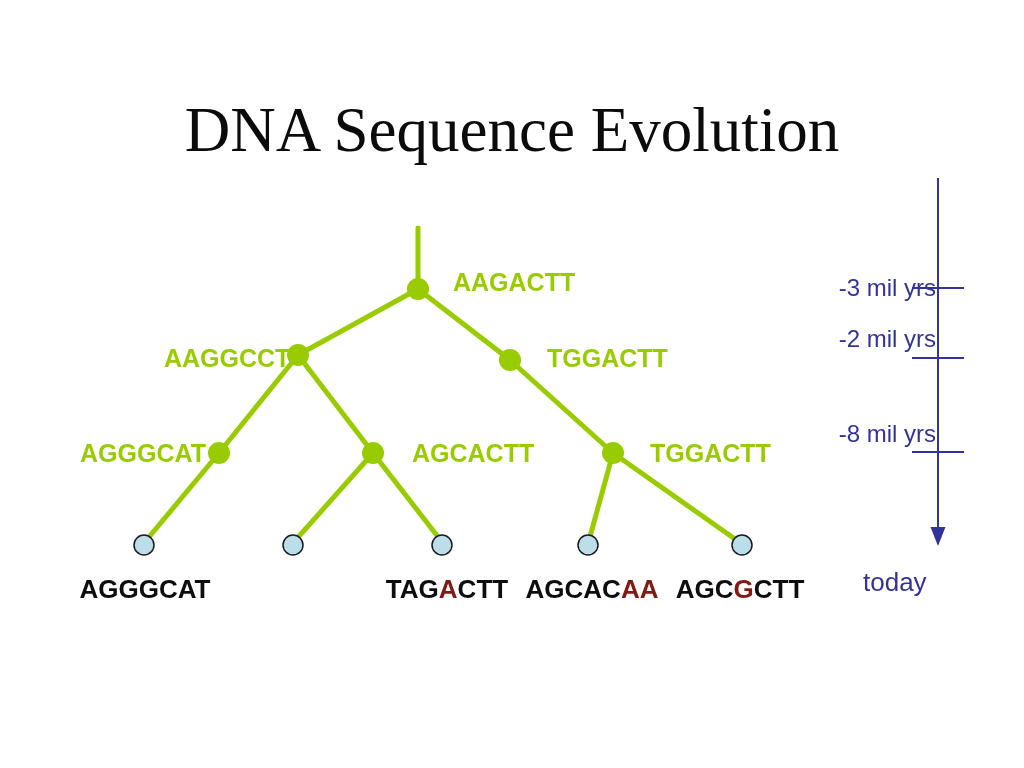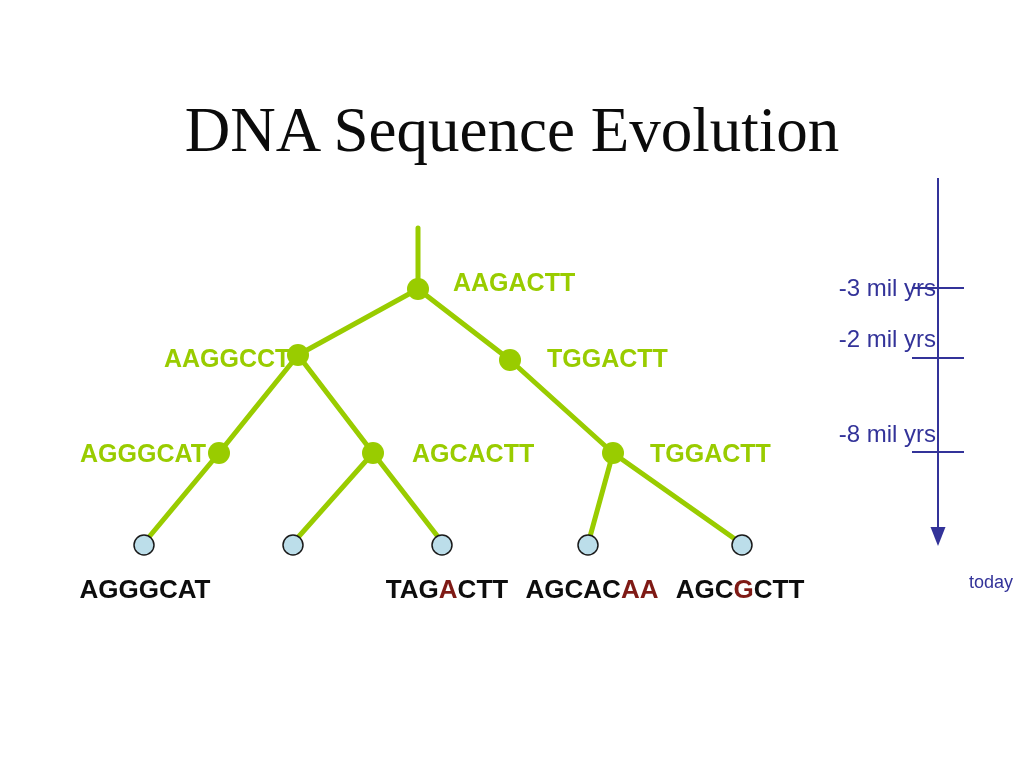--- a/index.html
+++ b/index.html
@@ -56,22 +56,22 @@
     text-align: right;
     font-size: 24px;
     line-height: 27px;
     color: var(--navy);
     white-space: nowrap;
   }
   .tl-today {
     position: absolute;
     left: 863px; top: 568px;
     width: 150px;
-    text-align: right;
-    font-size: 18px;
+    text-align: left;
+    font-size: 26px;
     line-height: 28px;
     color: var(--navy);
     white-space: nowrap;
   }
 </style>
 </head>
 <body>
 
 <div class="slide">
 

